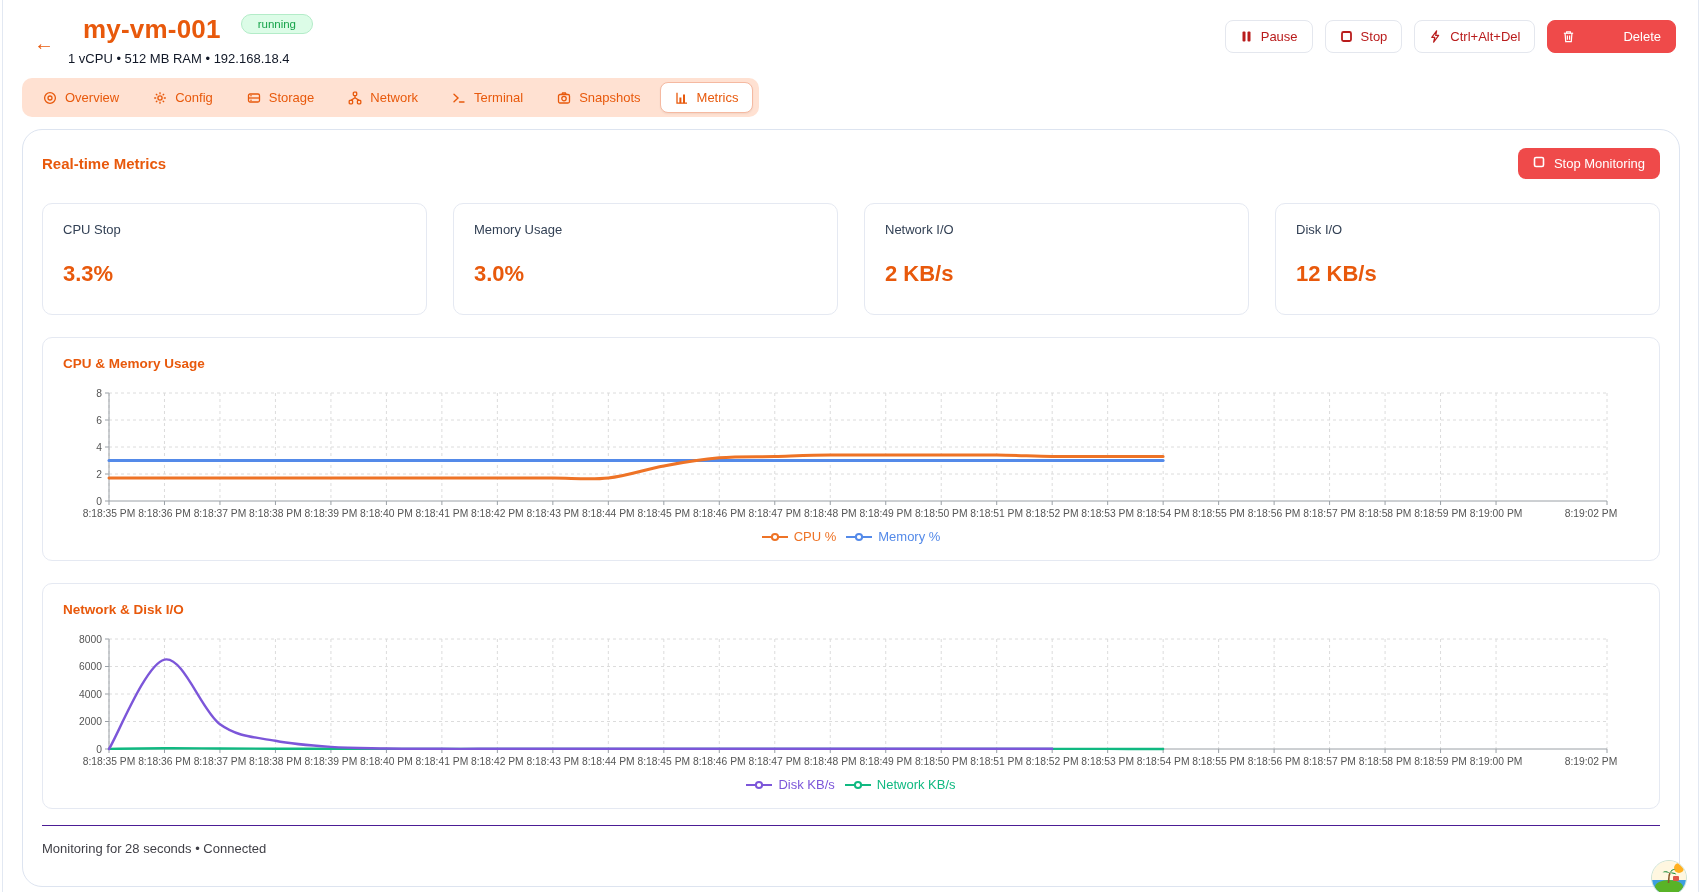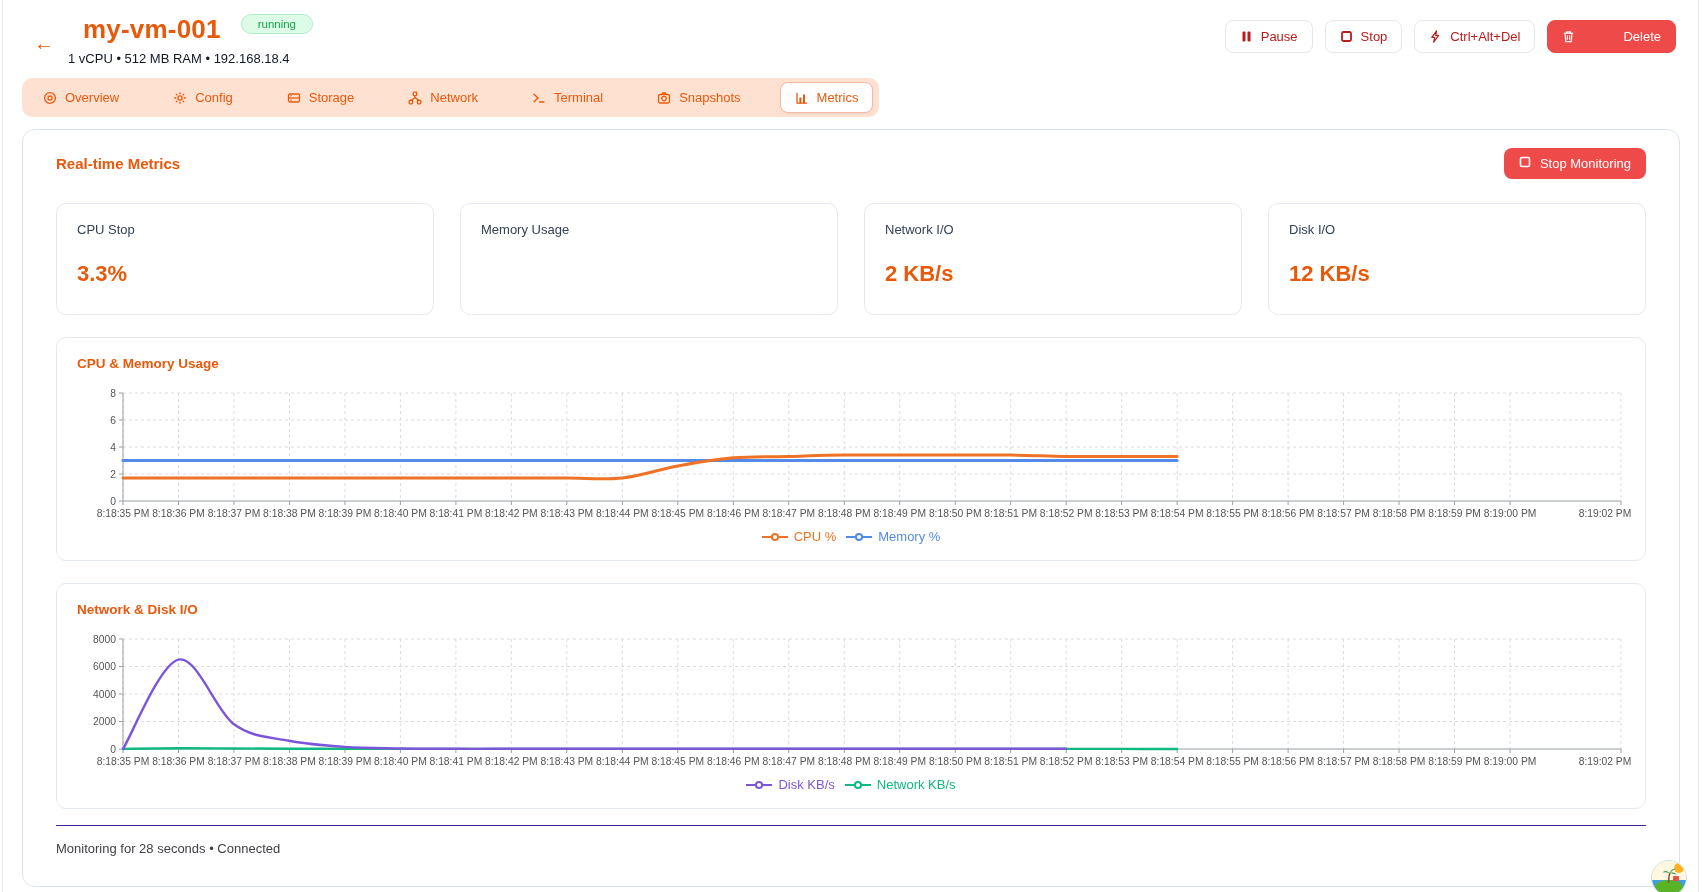--- a/index.html
+++ b/index.html
@@ -16,30 +16,30 @@
   .vm-title { font-size:26px; font-weight:bold; color:#e8590c; letter-spacing:.2px; }
   .badge { font-size:11.5px; color:#16a34a; background:#dcfce7; border:1px solid #b3ecc8; border-radius:999px; padding:3px 16px; }
   .subtitle { font-size:13px; color:#111827; margin-top:6px; }
   .actions { display:flex; gap:12px; margin-top:6px; }
   .hbtn { display:inline-flex; align-items:center; gap:8px; padding:8px 14px; border:1px solid #e4e7ee;
     border-radius:8px; background:#fff; color:#b91c1c; font-size:13px; cursor:pointer; }
   .hbtn svg { display:block; }
   .hbtn.danger { background:#ef4a4a; border-color:#ef4a4a; color:#fff;gap:48px; }
 
   
-  .tabbar { display:inline-flex; align-items:center; gap:24px; background:#ffe1d2; border-radius:10px;
+  .tabbar { display:inline-flex; align-items:center; gap:4px; background:#ffe1d2; border-radius:10px;
     padding:4px 6px; margin:12px 0 0 22px; }
   .tab { display:inline-flex; align-items:center; gap:8px; padding:7px 14px; font-size:13px; color:#e8590c;
     border-radius:8px; border:1px solid transparent; cursor:pointer; background:transparent; }
   .tab.active { background:#fff; border-color:#f5b9a1; box-shadow:0 1px 2px rgba(0,0,0,.06); }
   .tab svg { display:block; }
 
   
-  .panel { margin:12px 22px 0 22px; border:1px solid #dde4f0; border-radius:13px; background:#fff;
-    padding:18px 33px; height:758px; }
+  .panel { margin:12px 22px 0 22px; border:1px solid #dde4f0; border-radius:20px; background:#fff;
+    padding:18px 19px; height:758px; }
   .panel-head { display:flex; justify-content:space-between; align-items:center; }
   .panel-title { font-size:15px; font-weight:bold; color:#e8590c; }
   .stopmon-btn { display:inline-flex; align-items:center; gap:9px; background:#ef4a4a; color:#fff; border:none;
     border-radius:8px; padding:8px 15px; font-size:13px; cursor:pointer; }
 
   .cards { display:grid; grid-template-columns:repeat(4,1fr); gap:26px; margin-top:24px; }
   .stat-card { border:1px solid #e5e9f2; border-radius:10px; padding:18px 20px; height:112px; background:#fff; }
   .stat-label { font-size:13px; color:#334155; }
   .stat-value { font-size:22px; font-weight:bold; color:#e8590c; margin-top:24px; }
 
@@ -194,20 +194,21 @@
     </button>
   </div>
 
   <div class="cards">
     <div class="stat-card">
       <div class="stat-label">CPU Stop</div>
       <div class="stat-value">3.3%</div>
     </div>
     <div class="stat-card">
       <div class="stat-label">Memory Usage</div>
+      <div class="stat-value">3.0%</div>
     </div>
     <div class="stat-card">
       <div class="stat-label">Network I/O</div>
       <div class="stat-value">2 KB/s</div>
     </div>
     <div class="stat-card">
       <div class="stat-label">Disk I/O</div>
       <div class="stat-value">12 KB/s</div>
     </div>
   </div>

